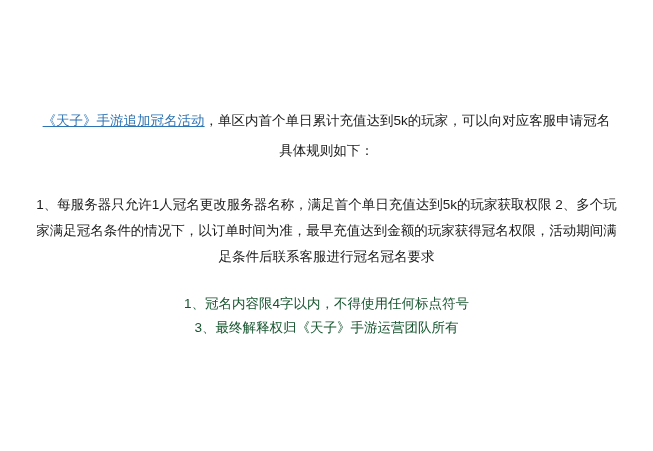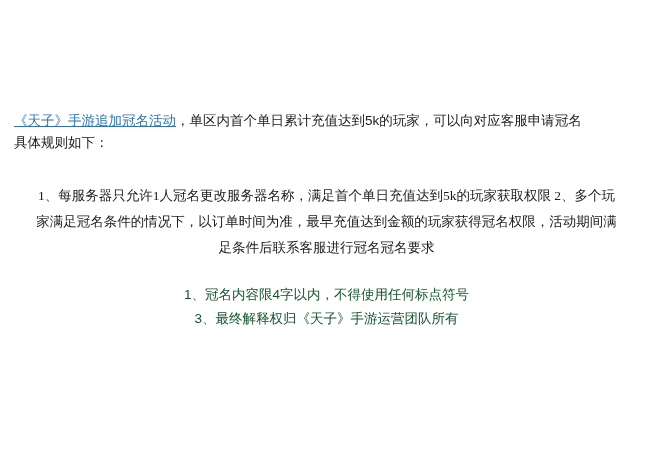--- a/index.html
+++ b/index.html
@@ -21,46 +21,46 @@
   }
   .content {
     position: absolute;
     left: 0;
     top: 0;
     width: 653px;
     padding: 0 14px;
     box-sizing: border-box;
   }
   .para {
-    text-align: left;
+    text-align: center;
     font-size: 13.5px;
     color: #1a1a1a;
     line-height: 21px;
     margin: 0;
   }
   .link-title {
     color: #2e74b5;
     text-decoration: underline;
   }
   .block-intro {
     margin-top: 110px;
   }
   .block-rules-head {
-    margin-top: 1px;
+    margin-top: 10px;
+    font-family: Liberation Mono, monospace;
   }
   .block-gap-1 {
     height: 30px;
   }
   .block-body {
     text-align: center;
     font-size: 13.5px;
     color: #1a1a1a;
     line-height: 26px;
     padding: 0 22px;
-    font-family: Liberation Serif, serif;
   }
   .block-gap-2 {
     height: 22px;
   }
   .block-list {
     text-align: center;
     font-size: 13.5px;
     color: #14532d;
     line-height: 24px;
   }

